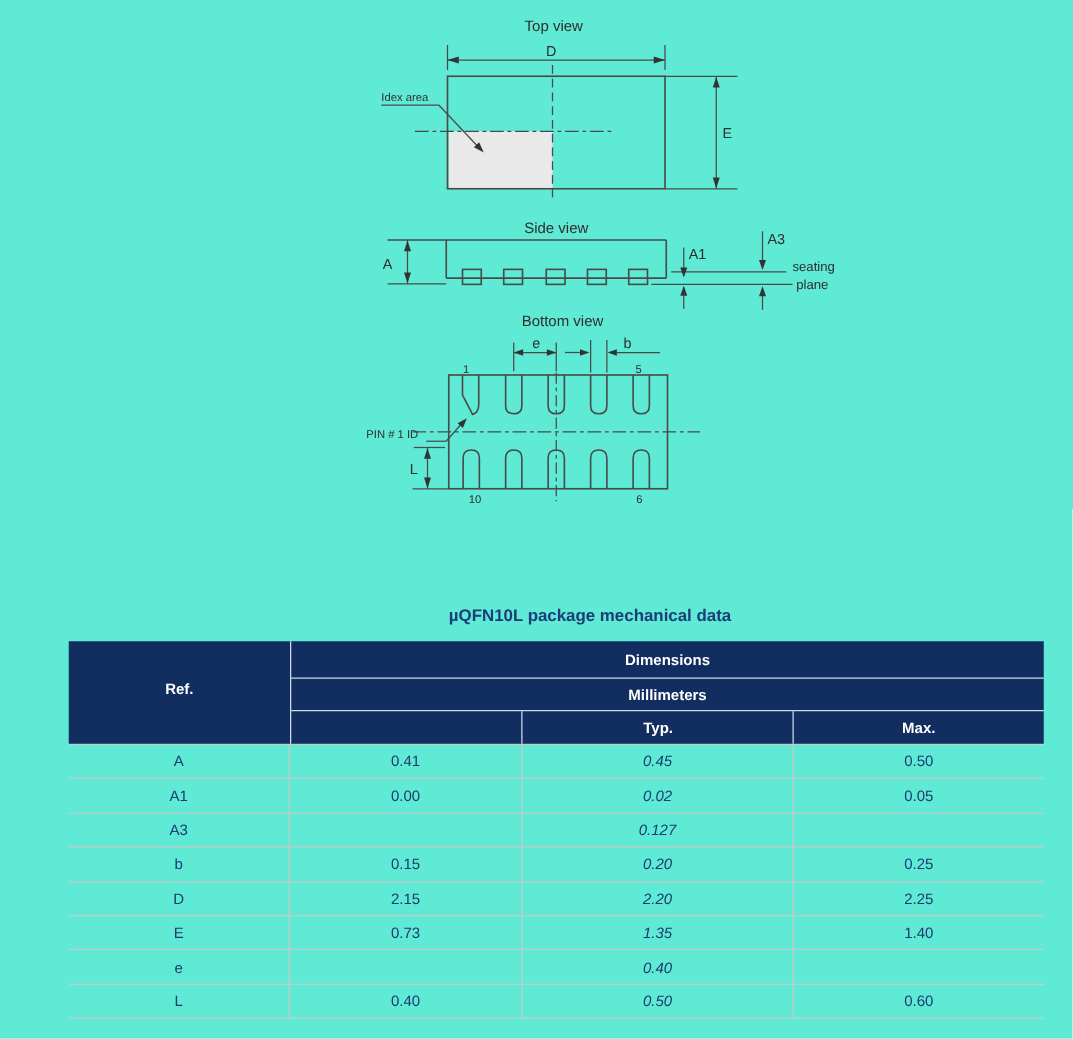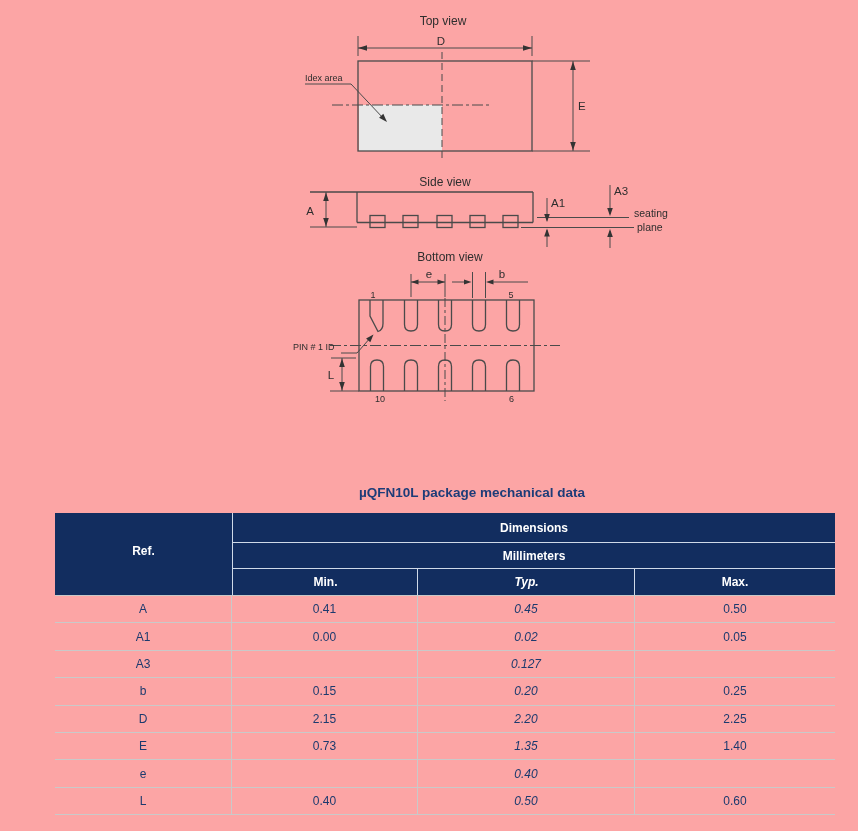--- a/index.html
+++ b/index.html
@@ -1,16 +1,16 @@
 <!DOCTYPE html>
 <html><head>
 <meta charset="utf-8">
 <style>
   html,body{margin:0;padding:0;background:#ffffff;}
-  .page{position:relative;width:858px;height:831px;background:#fca5a5;overflow:hidden;
+  .page{position:relative;width:858px;height:831px;background:#5eead4;overflow:hidden;
         font-family:"Liberation Sans",sans-serif;}
   svg{position:absolute;left:0;top:0;}
   svg .ln{stroke:#4a4a4a;stroke-width:1.3;fill:none;}
   svg .thin{stroke:#4a4a4a;stroke-width:1;fill:none;}
   svg .ah{fill:#333333;stroke:none;}
   svg text{fill:#2e2e2e;}
   .t-title{font-size:12px;}
   .t-dim{font-size:11.5px;}
   .t-small{font-size:9px;}
   .t-seat{font-size:10.5px;}
@@ -18,21 +18,21 @@
   .tbl-title{position:absolute;left:82px;top:485px;width:780px;text-align:center;
              font-size:13.5px;font-weight:bold;color:#1d3c78;}
   .tbl{position:absolute;left:55px;top:513px;width:780px;}
   .thead{position:relative;height:82px;background:#122d5f;color:#ffffff;
          font-size:12px;font-weight:bold;}
   .thead .hc{position:absolute;display:flex;align-items:center;justify-content:center;text-align:center;}
   .h-ref{left:0;top:0;width:177px;height:75px;}
   .h-dim{left:178px;top:0;width:602px;height:29px;}
   .h-mm{left:178px;top:30px;width:602px;height:25px;}
   .h-min{left:178px;top:56px;width:185px;height:26px;}
-  .h-typ{left:363px;top:56px;width:217px;height:26px;font-style:italic;}
+  .h-typ{left:363px;top:56px;width:217px;height:26px;}
   .h-max{left:580px;top:56px;width:200px;height:26px;}
   .hd{position:absolute;background:#cfd9e8;}
   .hd-v1{left:177px;top:0;width:1px;height:82px;}
   .hd-v2{left:362px;top:56px;width:1px;height:26px;}
   .hd-v3{left:579px;top:56px;width:1px;height:26px;}
   .hd-h1{left:178px;top:29px;width:602px;height:1px;}
   .hd-h2{left:178px;top:55px;width:602px;height:1px;}
 
   .tbody{border-top:1px solid #c9c9c9;}
   .trow{display:flex;height:27.4px;border-bottom:1px solid #c9c9c9;box-sizing:border-box;}
@@ -197,21 +197,20 @@
     </g>
   </svg>
 
   <div class="tbl-title">µQFN10L package mechanical data</div>
 
   <div class="tbl">
     <div class="thead">
       <div class="hc h-ref">Ref.</div>
       <div class="hc h-dim">Dimensions</div>
       <div class="hc h-mm">Millimeters</div>
-      <div class="hc h-min">Min.</div>
       <div class="hc h-typ">Typ.</div>
       <div class="hc h-max">Max.</div>
       <div class="hd hd-v1"></div>
       <div class="hd hd-v2"></div>
       <div class="hd hd-v3"></div>
       <div class="hd hd-h1"></div>
       <div class="hd hd-h2"></div>
     </div>
 
     <div class="tbody">

